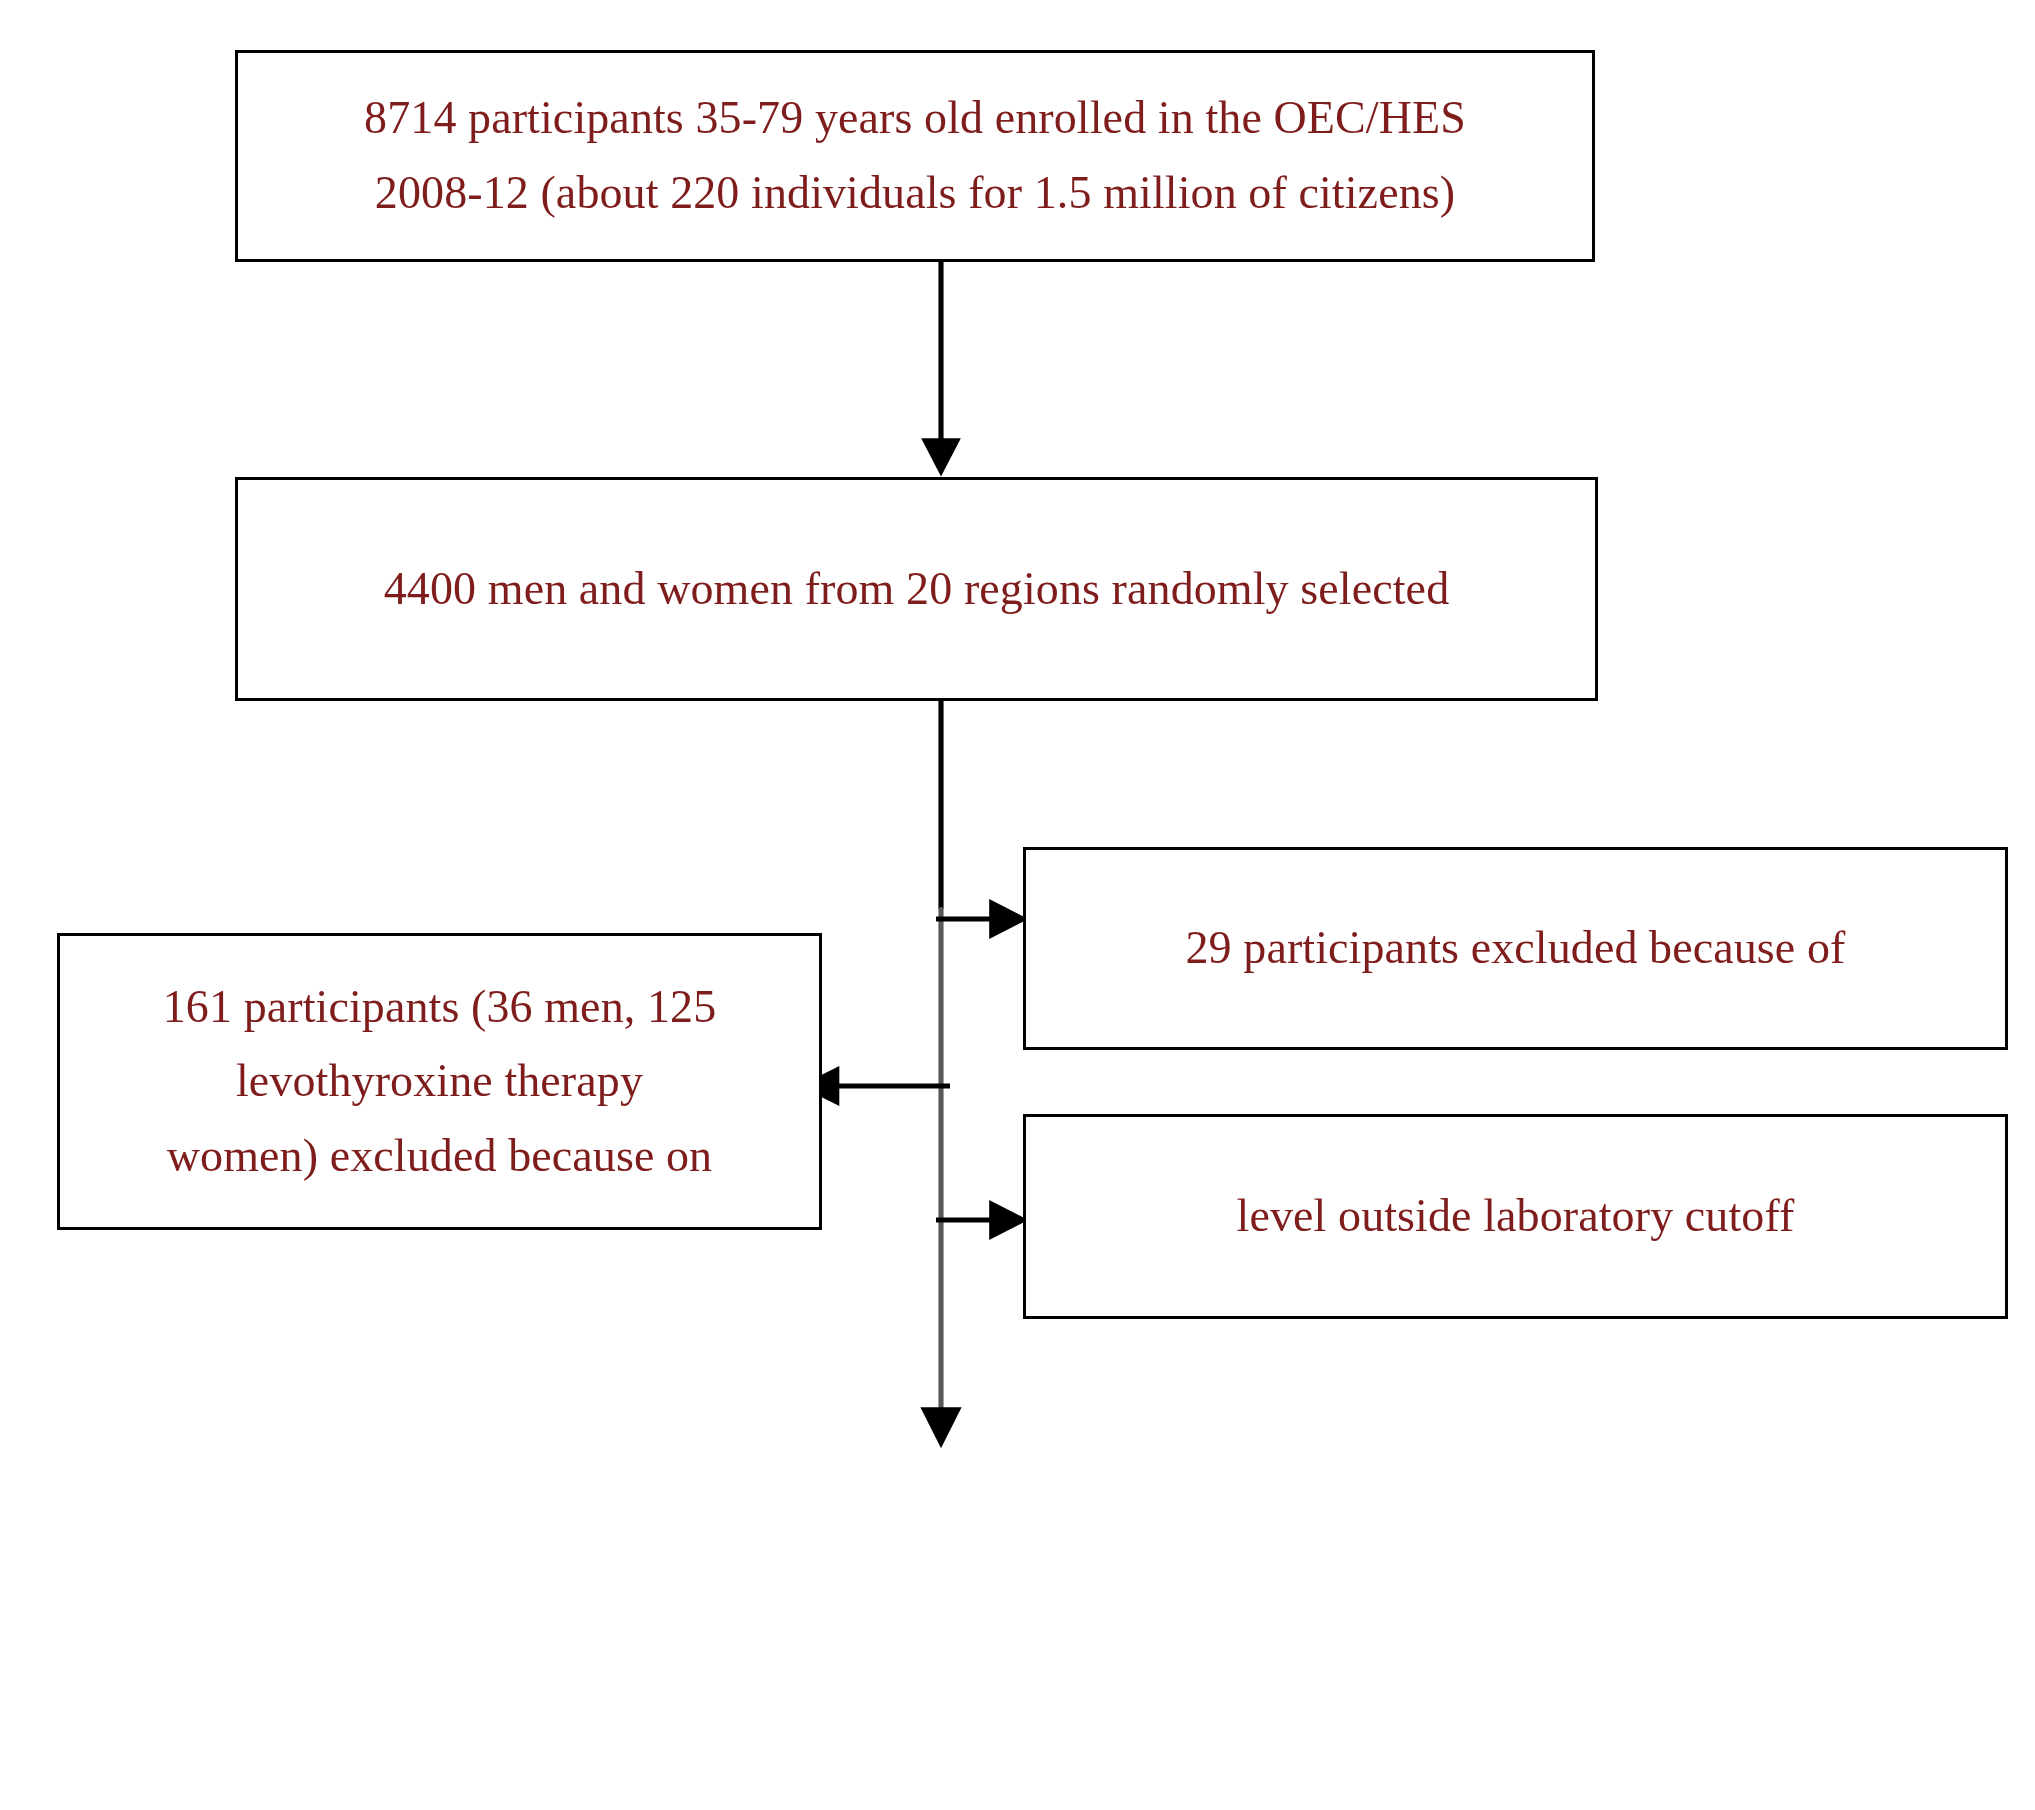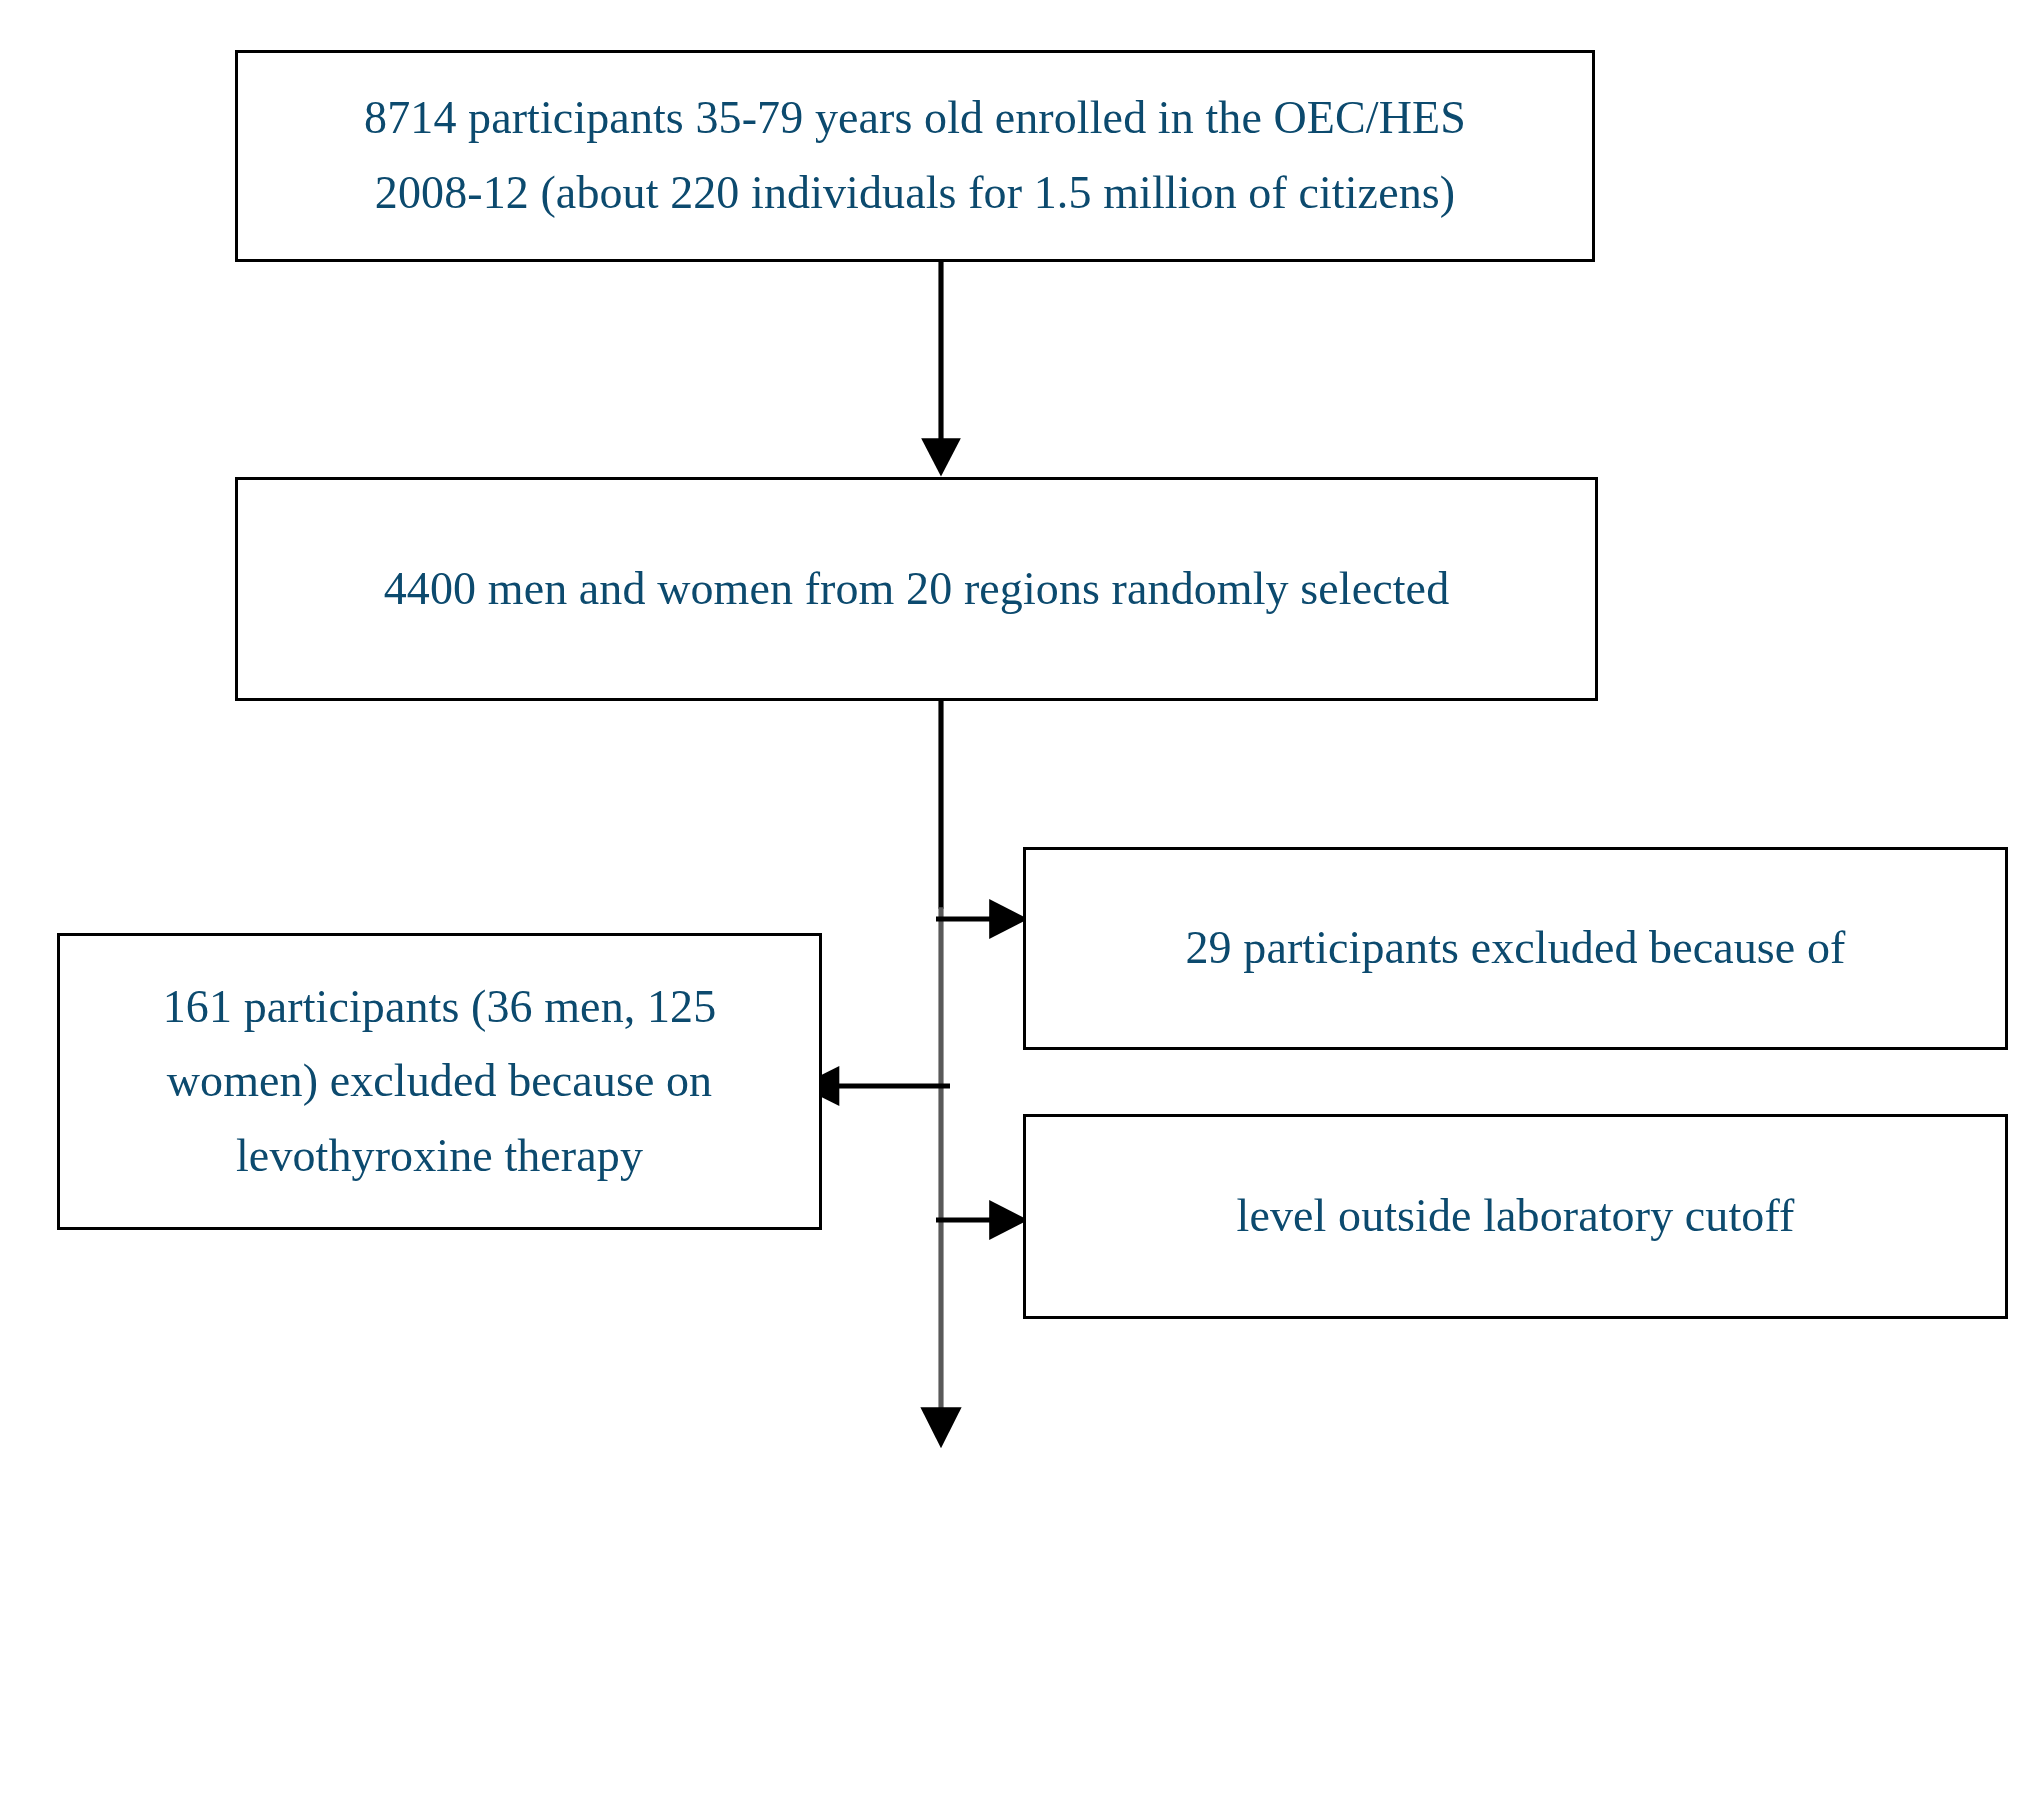--- a/index.html
+++ b/index.html
@@ -19,21 +19,21 @@
   .node {
     position: absolute;
     box-sizing: border-box;
     border: 3.7px solid #000000;
     background: #ffffff;
     display: flex;
     flex-direction: column;
     align-items: center;
     justify-content: center;
     text-align: right;
-    color: #0c4a6e;
+    color: #7f1d1d;
     font-size: 46px;
     line-height: 1.62;
     letter-spacing: 0.1px;
   }
   .node .line {
     display: block;
     white-space: nowrap;
   }
 
   
@@ -106,22 +106,22 @@
 
   <div class="conn" id="conn-to-levo">
     <svg width="155" height="52" viewBox="0 0 210 70">
       <line x1="210" y1="35" x2="58" y2="35" stroke="#000000" stroke-width="7"></line>
       <polygon points="6,35 60,8 60,62" fill="#000000"></polygon>
     </svg>
   </div>
 
   <div class="node" id="node-excl-levo">
     <span class="line">161 participants (36 men, 125</span>
+    <span class="line">levothyroxine therapy</span>
     <span class="line">women) excluded because on</span>
-    <span class="line">levothyroxine therapy</span>
   </div>
 
   <div class="conn" id="conn-to-iodine">
     <svg width="96" height="52" viewBox="0 0 130 70">
       <line x1="0" y1="35" x2="78" y2="35" stroke="#000000" stroke-width="7"></line>
       <polygon points="125,35 72,8 72,62" fill="#000000"></polygon>
     </svg>
   </div>
 
   <div class="node" id="node-excl-iodine">

